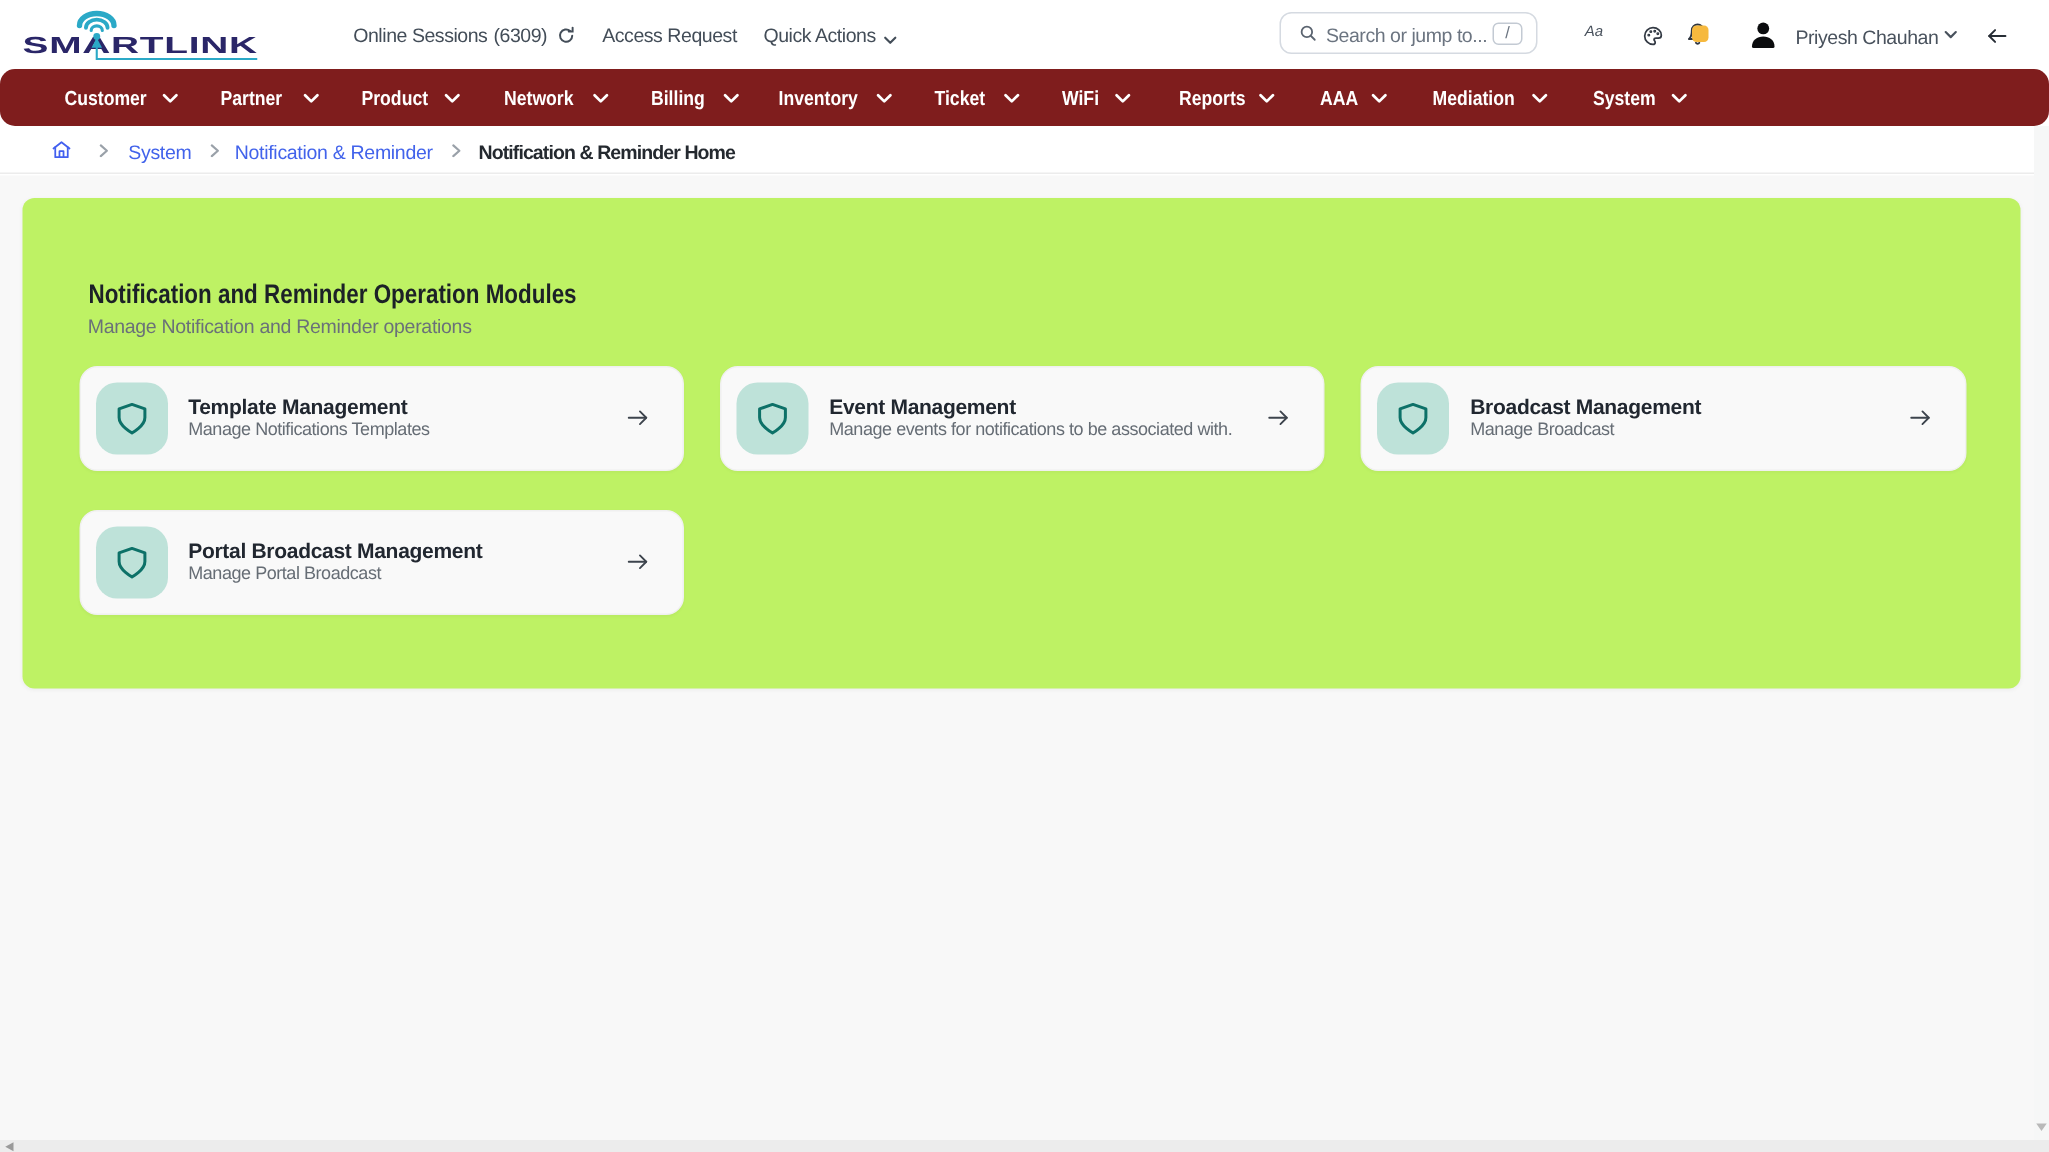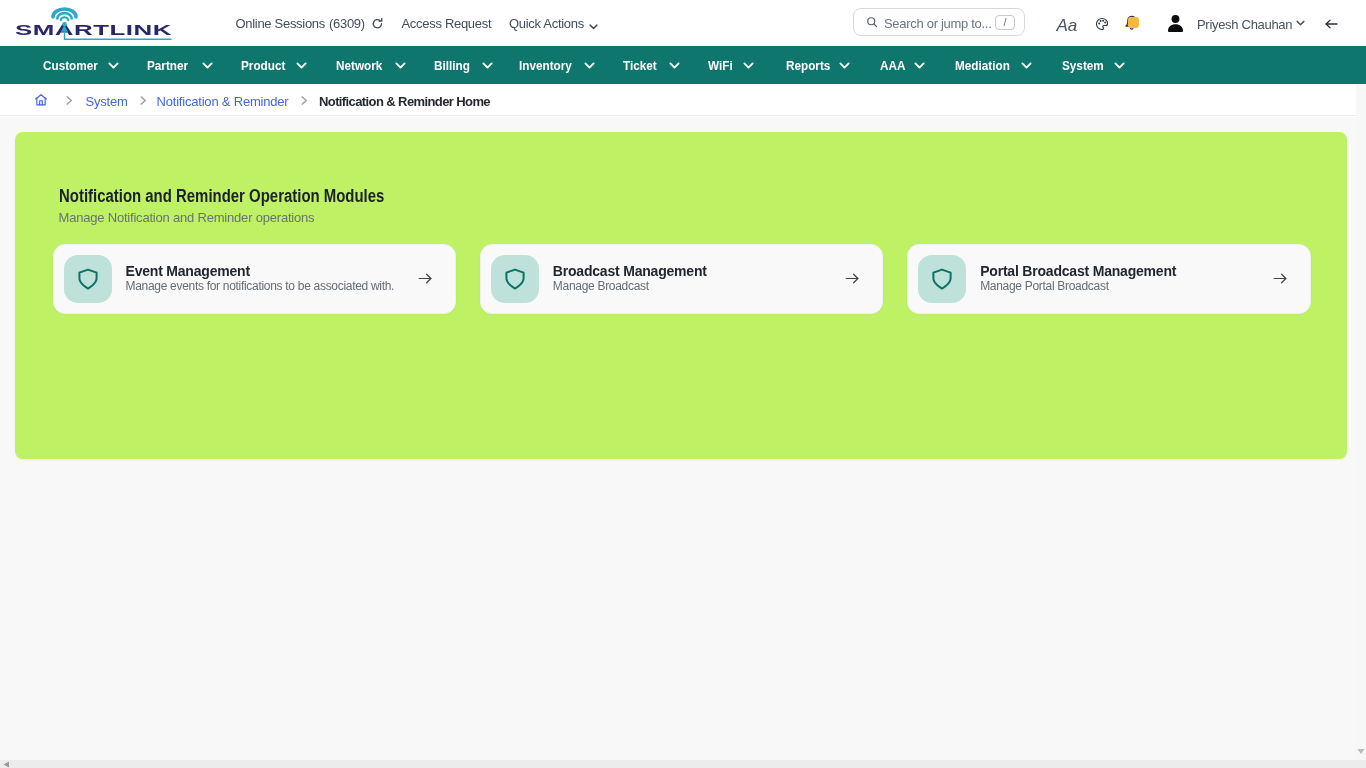--- a/index.html
+++ b/index.html
@@ -2,21 +2,21 @@
 <html><head>
 <meta charset="utf-8">
 <style>
 * { margin:0; padding:0; box-sizing:border-box; }
 html,body { width:1366px; height:768px; overflow:hidden; font-family:"Liberation Sans", sans-serif; background:#fff; }
 .abs { position:absolute; }
 
 #header { position:absolute; left:0; top:0; width:1366px; height:46px; background:#fff; }
 .htxt { position:absolute; font-size:13px; letter-spacing:-0.3px; color:#434d58; top:16px; white-space:nowrap; }
 
-#nav { position:absolute; left:0; top:46px; width:1366px; height:38px; background:#0f766e; }
+#nav { position:absolute; left:0; top:46px; width:1366px; height:38px; background:#7f1d1d;border-radius:10px; }
 .nav-item { position:absolute; top:11.5px; color:#fff; font-size:13.5px; font-weight:bold; white-space:nowrap; transform:scaleX(0.87); transform-origin:left center; }
 .nav-chev { position:absolute; top:15.5px; }
 
 #crumb { position:absolute; left:0; top:84px; width:1366px; height:32px; background:#fff; border-bottom:1px solid #ececec; }
 .crumb-link { position:absolute; top:9.5px; font-size:13px; letter-spacing:-0.2px; color:#4263eb; white-space:nowrap; }
 
 #main { position:absolute; left:0; top:117px; width:1356px; height:651px; background:#f8f8f8; }
 #container { position:absolute; left:15px; top:14.5px; width:1332px; height:327px; background:#bef264; border-radius:8px; box-shadow:0 1px 3px rgba(0,0,0,0.05); }
 #cards { position:absolute; left:37.5px; top:112.5px; width:1258px; display:grid; grid-template-columns:repeat(3, 1fr); column-gap:24px; row-gap:26px; }
 .card { position:relative; height:70px; background:#f9f9f9; border:1px solid #f0f0f0; border-radius:12px; box-shadow:0 1px 2px rgba(0,0,0,0.03); }
@@ -55,21 +55,21 @@
     </svg>
 
   <div class="abs" style="left:853px; top:8px; width:172px; height:28px; border:1px solid #d5dae1; border-radius:8px; background:#fff;"></div>
   <svg class="abs" style="left:866px; top:16px;" width="12" height="12" viewBox="0 0 24 24" fill="none" stroke="#5b6470" stroke-width="2.4" stroke-linecap="round">
       <circle cx="10.5" cy="10.5" r="7"></circle>
       <path d="M16 16 L21 21"></path>
     </svg>
   <span class="htxt" style="left:884px; top:16px; color:#6b7480;">Search or jump to...</span>
   <div class="abs" style="left:995px; top:14.5px; width:20px; height:15px; border:1px solid #c3cad3; border-radius:4px; color:#6b7480; font-size:11px; text-align:center; line-height:13px;">/</div>
 
-  <span class="htxt" style="left:1056.5px; top:16px; font-size:17px; letter-spacing:0; color:#49525d;font-style:italic;">Aa</span>
+  <span class="htxt" style="left:1056.5px; top:16px; font-size:10px; letter-spacing:0; color:#49525d;font-style:italic;">Aa</span>
   <svg class="abs" style="left:1094.5px; top:16.5px;" width="14" height="14" viewBox="0 0 24 24" fill="none" stroke="#333a44" stroke-width="2" stroke-linecap="round">
     <path d="M12 2.5 A 9.5 9.5 0 1 0 12 21.5 c 1.6 0 2.5 -0.9 2.5 -2.2 c 0 -1.6 -1.3 -1.9 -1.3 -3 c 0 -1.1 0.9 -1.8 2.3 -1.8 h 2.6 c 1.9 0 3.4 -1.5 3.4 -3.4 A 9.5 8.6 0 0 0 12 2.5 z"></path>
     <circle cx="7.2" cy="11" r="0.7" fill="#333a44"></circle>
       <circle cx="9.5" cy="7" r="0.7" fill="#333a44"></circle>
       <circle cx="14" cy="6.5" r="0.7" fill="#333a44"></circle>
       <circle cx="17.5" cy="9.5" r="0.7" fill="#333a44"></circle>
   </svg>
   <svg class="abs" style="left:1123.5px; top:15px;" width="15.5" height="15.5" viewBox="0 0 24 24" fill="none" stroke="#2f3640" stroke-width="2" stroke-linecap="round" stroke-linejoin="round">
     <path d="M6 8a6 6 0 0 1 12 0c0 7 3 9 3 9H3s3-2 3-9"></path>
       <path d="M10.3 21a1.94 1.94 0 0 0 3.4 0"></path>
@@ -164,20 +164,33 @@
   <div id="container">
     <div class="abs" style="left:43.5px; top:54px; font-size:18px; font-weight:bold; color:#1c2127; white-space:nowrap; transform:scaleX(0.83); transform-origin:left top;">Notification and Reminder Operation Modules</div>
     <div class="abs" style="left:43.5px; top:78.5px; font-size:13px; letter-spacing:-0.2px; color:#6a7179;">Manage Notification and Reminder operations</div>
     <div id="cards">
       <div class="card">
         <div class="icon">
             <svg width="24" height="24" viewBox="0 0 24 24" fill="none" stroke="#0d7168" stroke-width="2" stroke-linecap="round" stroke-linejoin="round">
               <path d="M12 2.6 L3.4 5.6 V11.3 C3.4 17 12 21.6 12 21.6 C12 21.6 20.6 17 20.6 11.3 V5.6 Z"></path>
             </svg>
           </div>
+        <div class="t">Template Management</div>
+        <div class="d">Manage Notifications Templates</div>
+        <svg class="arr" width="16" height="13" viewBox="0 0 24 20" fill="none" stroke="#3d444d" stroke-width="1.9" stroke-linecap="round" stroke-linejoin="round">
+            <path d="M3 10 H21"></path>
+            <path d="M14.5 3.5 L21 10 l-6.5 6.5"></path>
+          </svg>
+      </div>
+      <div class="card">
+        <div class="icon">
+            <svg width="24" height="24" viewBox="0 0 24 24" fill="none" stroke="#0d7168" stroke-width="2" stroke-linecap="round" stroke-linejoin="round">
+              <path d="M12 2.6 L3.4 5.6 V11.3 C3.4 17 12 21.6 12 21.6 C12 21.6 20.6 17 20.6 11.3 V5.6 Z"></path>
+            </svg>
+          </div>
         <div class="t">Event Management</div>
         <div class="d">Manage events for notifications to be associated with.</div>
         <svg class="arr" width="16" height="13" viewBox="0 0 24 20" fill="none" stroke="#3d444d" stroke-width="1.9" stroke-linecap="round" stroke-linejoin="round">
             <path d="M3 10 H21"></path>
             <path d="M14.5 3.5 L21 10 l-6.5 6.5"></path>
           </svg>
       </div>
       <div class="card">
         <div class="icon">
             <svg width="24" height="24" viewBox="0 0 24 24" fill="none" stroke="#0d7168" stroke-width="2" stroke-linecap="round" stroke-linejoin="round">

